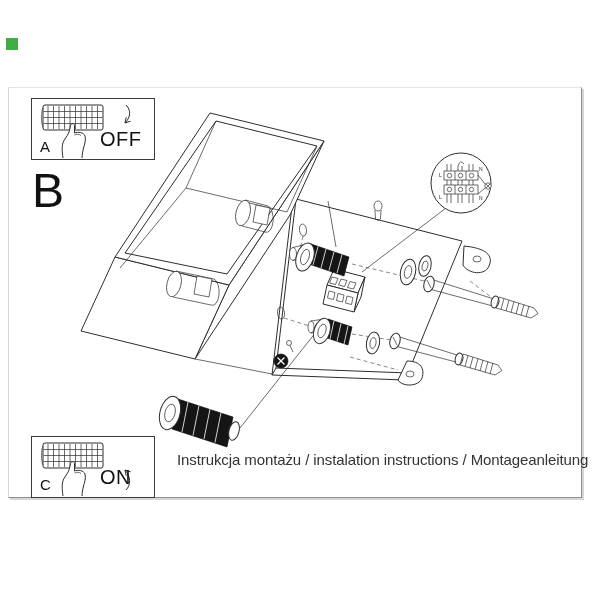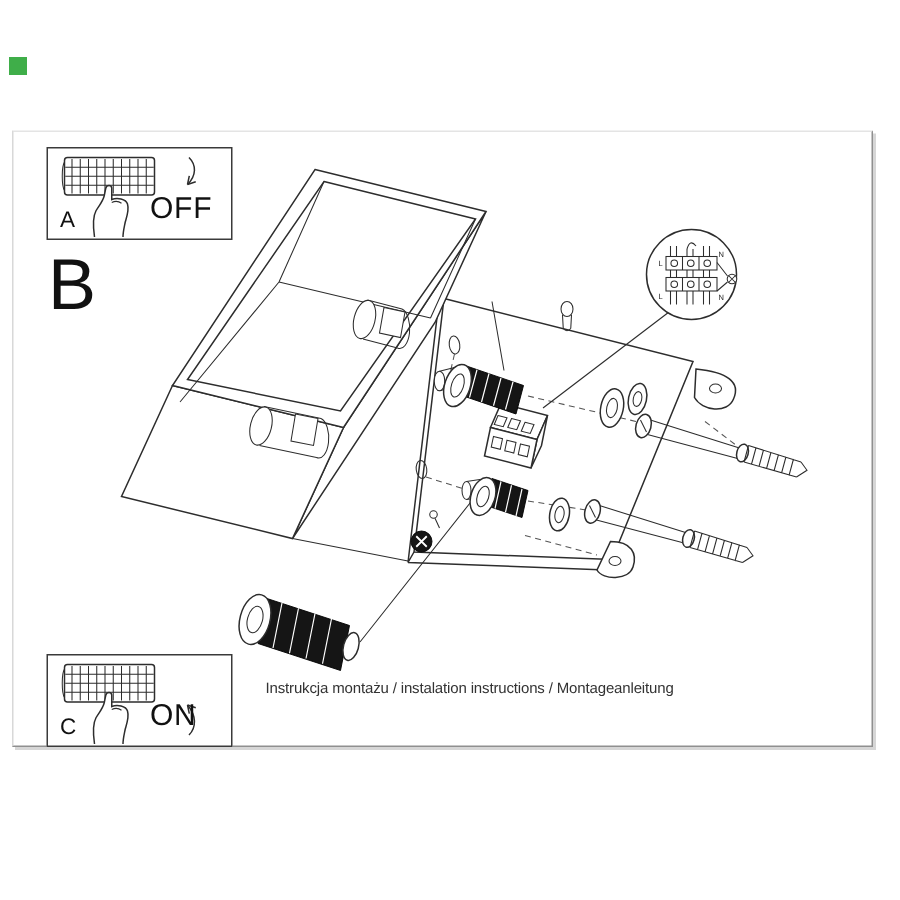--- a/index.html
+++ b/index.html
@@ -10,21 +10,21 @@
          box-shadow:2px 2px 0 #d6d6d6;}
   .corner-marker{position:absolute;left:6px;top:38px;width:12px;height:12px;}
   .stepbox{position:absolute;width:122px;height:60px;border:1px solid #3a3a3a;background:#fff;}
   #box-a{left:31px;top:98px;}
   #box-c{left:31px;top:436px;}
   .stepbox svg{position:absolute;left:0;top:0;}
   .step-letter{position:absolute;left:8px;top:39px;font-size:15px;color:#111;}
   .state-label{position:absolute;left:68px;top:29px;font-size:20px;color:#111;letter-spacing:.5px;}
   .big-b{position:absolute;left:32px;top:167px;font-size:48px;line-height:1;font-weight:400;color:#111;}
   #diagram{position:absolute;left:0;top:0;}
-  .footer{position:absolute;left:177px;top:453px;font-size:10px;line-height:13px;
+  .footer{position:absolute;left:177px;top:453px;font-size:15px;line-height:13px;
           color:#333;letter-spacing:-0.1px;white-space:nowrap;}
   .ln{stroke:#2d2d2d;stroke-width:1;fill:none;}
   .thin{stroke:#2d2d2d;stroke-width:.7;fill:none;}
   .wfill{fill:#ffffff;}
   .dash{stroke:#555;stroke-width:.7;fill:none;stroke-dasharray:4 3;}
   .dark{fill:#151515;stroke:#000;stroke-width:.6;}
   .knurl{stroke:#fff;stroke-width:.8;fill:none;}
   text.tiny{font-family:"Liberation Sans",sans-serif;font-size:5px;fill:#222;}
 </style>
 </head>

